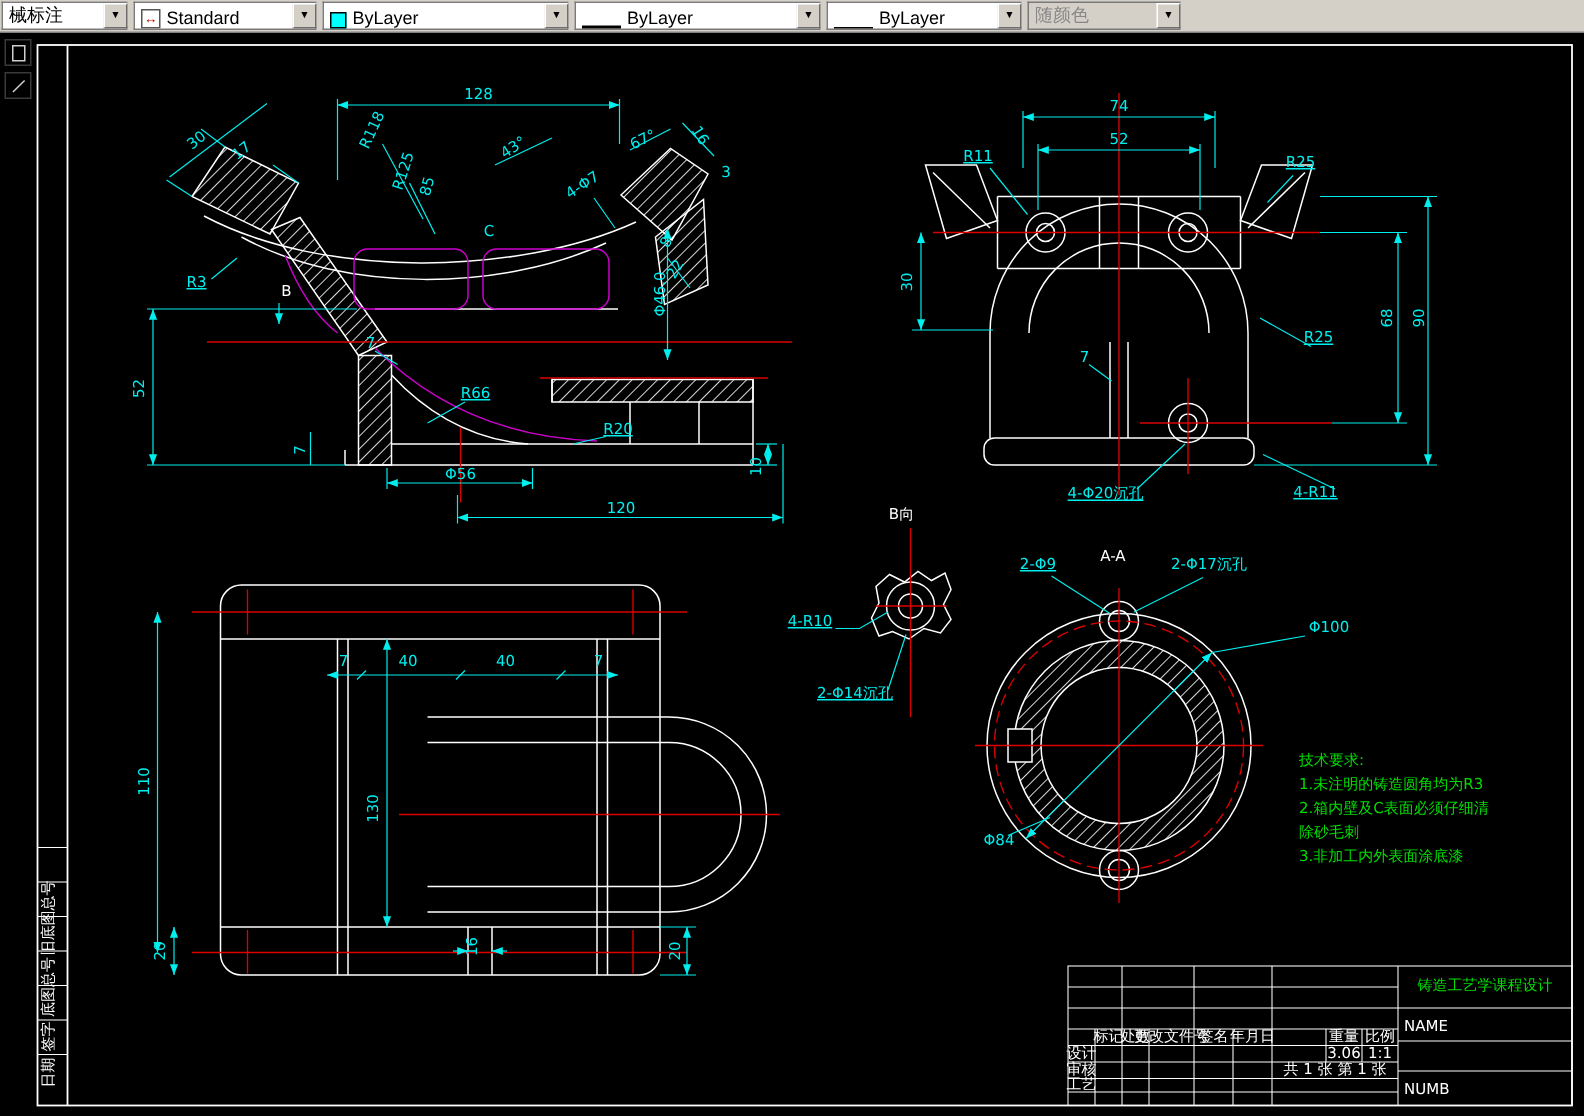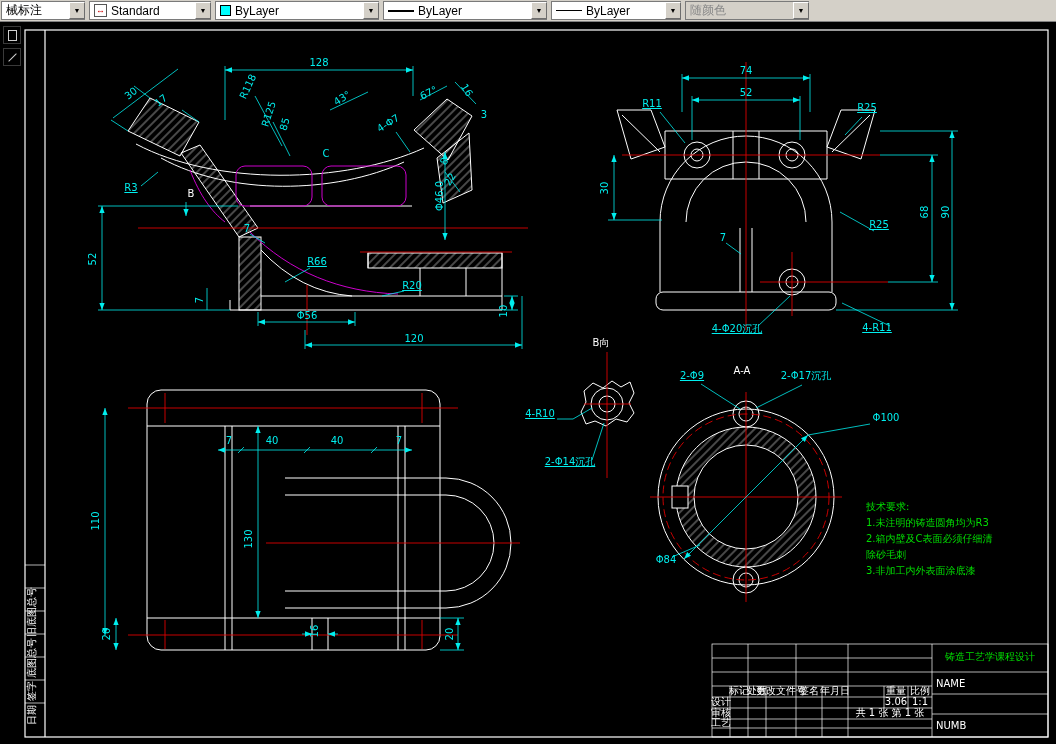--- a/index.html
+++ b/index.html
@@ -6,25 +6,25 @@
     --canvas:#000; --panel:#d4d0c8; --geo:#fff; --dim:#00eeee; --center:#dd0000;
     --mag:#cc00cc; --green:#00dd00; --swatch:#00ffff; --disabledtext:#888;
   }
   *{box-sizing:border-box;margin:0;padding:0}
   html,body{width:1056px;height:744px;overflow:hidden;background:var(--canvas);
     font-family:"Liberation Sans", sans-serif;}
   
   .toolbar{position:absolute;left:0;top:0;width:1056px;height:22px;background:var(--panel);
     border-bottom:1px solid #808080;display:flex;align-items:center;gap:4px;padding-left:1px;z-index:5}
   .combo{height:19px;background:#fff;border:1px solid #7a7a7a;border-right:none;
-    display:flex;align-items:center;font-size:12px;color:#000;position:relative;padding-left:4px}
+    display:flex;align-items:flex-end;font-size:12px;color:#000;position:relative;padding-left:4px}
   .combo .combo-text{flex:1;white-space:nowrap;overflow:hidden}
   .combo-btn{width:16px;height:17px;background:var(--panel);border:1px solid;
     border-color:#fff #6d6d6d #6d6d6d #fff;font-size:7px;line-height:16px;text-align:center;color:#000;flex:none;margin-left:3px}
-  .c1{width:84px}.c2{width:122px}.c3{width:164px}.c4{width:164px}.c5{width:130px}.c6{width:124px}
+  .c1{width:84px}.c2{width:122px}.c3{width:164px}.c4{width:164px}.c5{width:130px}.c6{width:102px}
   .combo.disabled{background:var(--panel);color:var(--disabledtext)}
   .swatch{width:11px;height:11px;background:var(--swatch);border:1px solid #000;margin-right:4px;flex:none}
   .ltline{width:26px;height:0;border-top:2px solid #000;margin-right:4px;flex:none}
   .lwline{width:26px;height:0;border-top:1px solid #000;margin-right:4px;flex:none}
   .dimstyle-icon{width:13px;height:13px;background:#fff;border:1px solid #555;color:#c00;
     font-size:9px;line-height:11px;text-align:center;margin-right:4px;flex:none}
   
   .left-strip{position:absolute;left:0;top:22px;width:24px;height:722px;background:#000;z-index:4}
   .tool-btn{width:18px;height:18px;margin:4px auto 2px auto;border:1px solid #3a3a3a;
     display:flex;align-items:center;justify-content:center}

